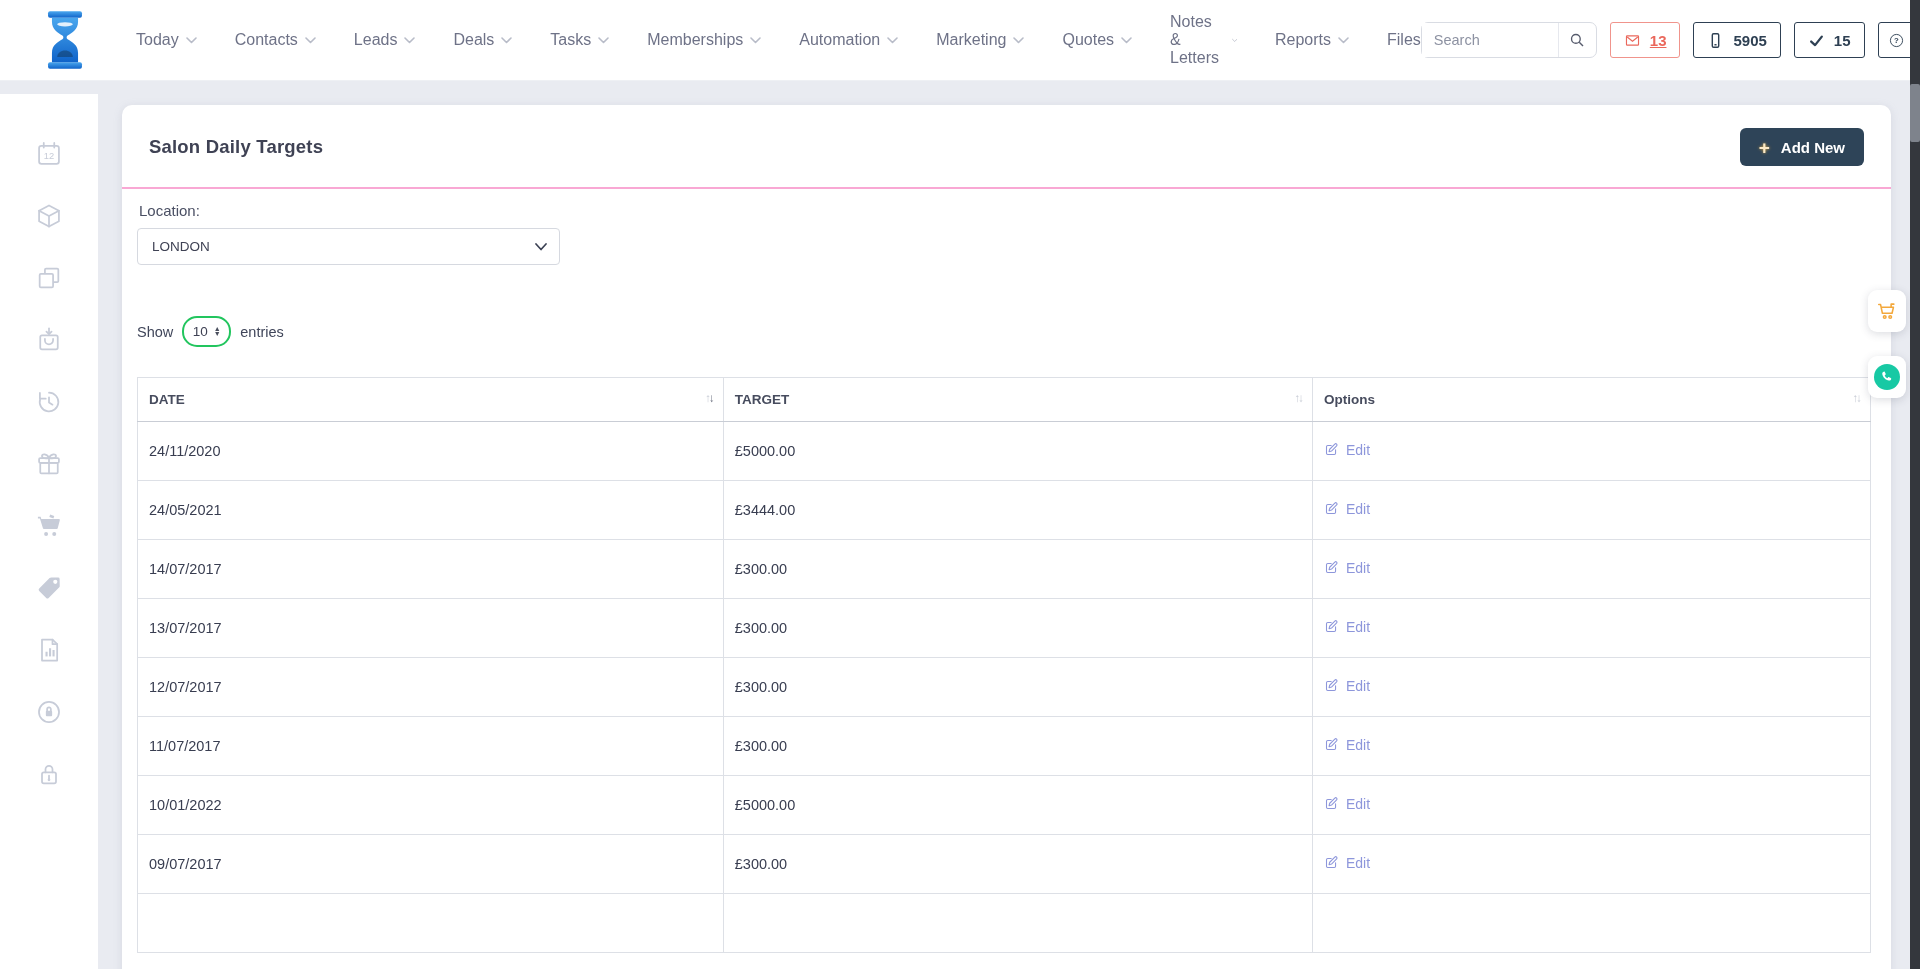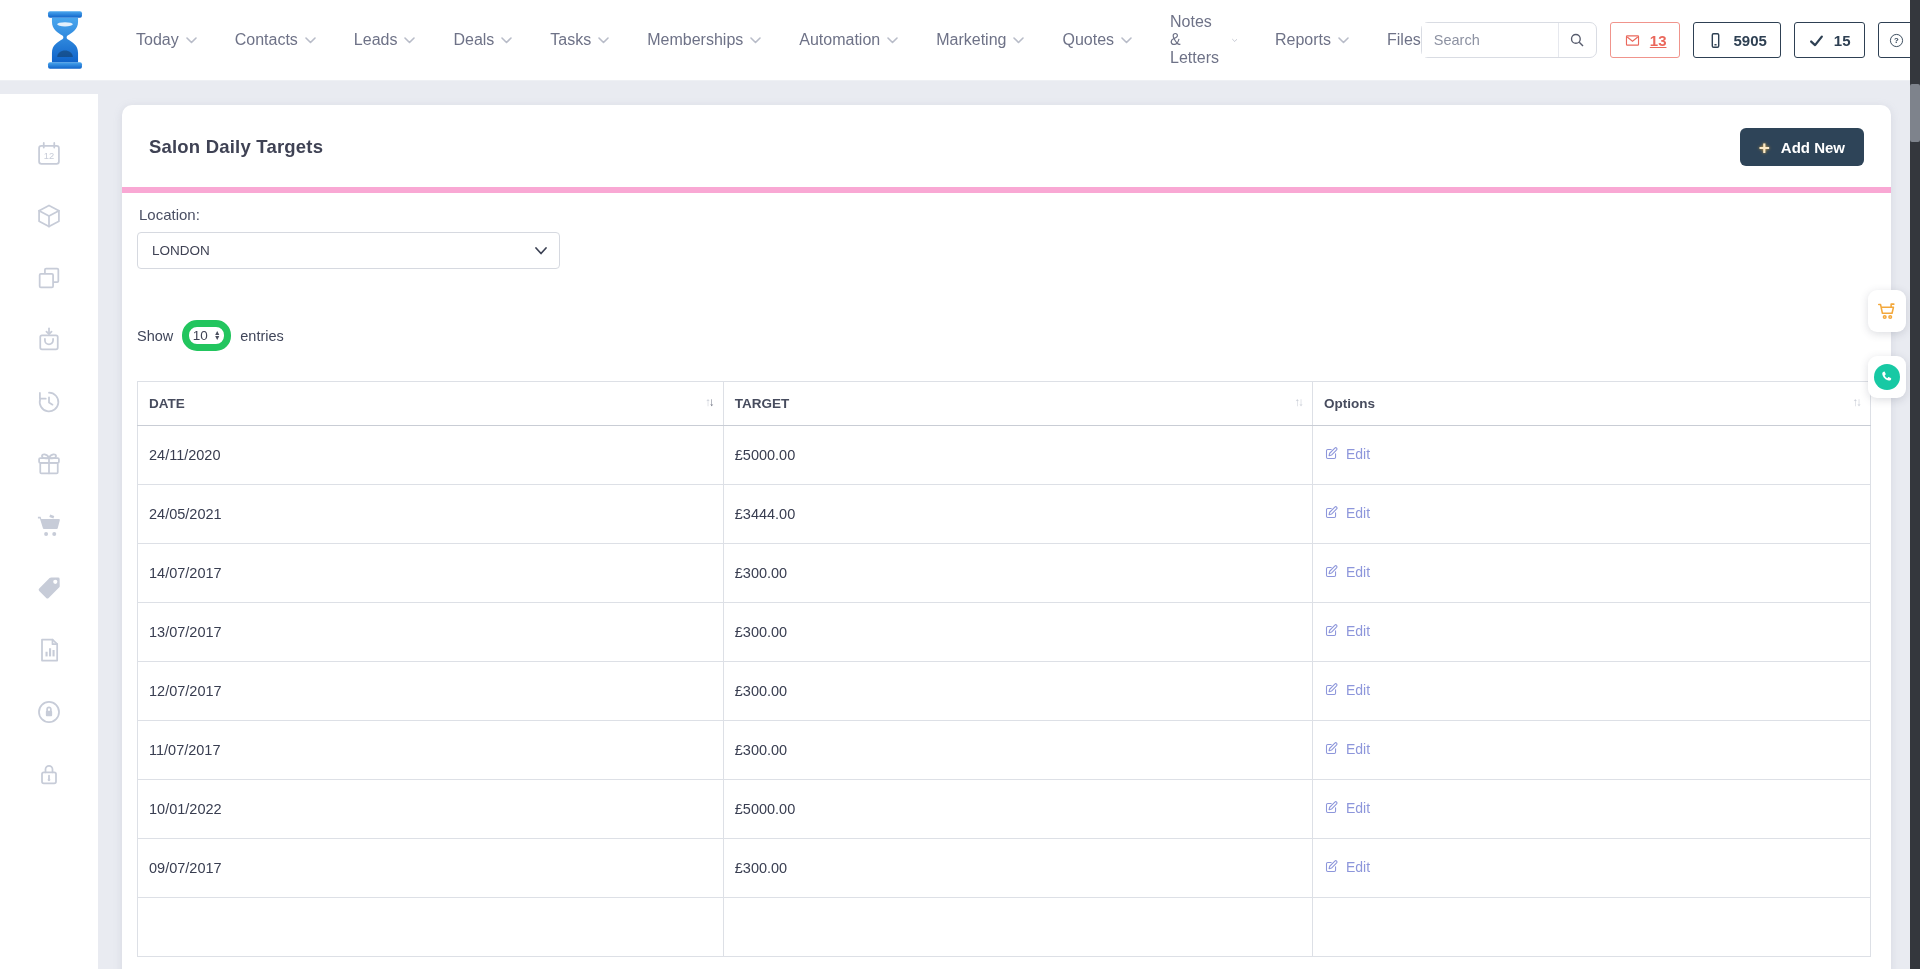--- a/index.html
+++ b/index.html
@@ -31,35 +31,35 @@
   
   .sidebar { position:absolute; top:94px; left:0; width:98px; height:888px; background:#fff;
              display:flex; flex-direction:column; align-items:center; padding-top:46px; gap:34px; z-index:10; }
   .side-btn { width:28px; height:28px; color:#c7ccd8; cursor:pointer; }
   .side-btn svg { width:28px; height:28px; stroke:currentColor; fill:none; stroke-width:1.5; stroke-linecap:round; stroke-linejoin:round; }
   .side-btn svg.filled { fill:currentColor; stroke:none; }
 
   
   .card { position:absolute; left:122px; top:105px; width:1769px; height:880px; background:#fff;
           border-radius:10px; box-shadow:0 2px 8px rgba(140,146,170,.22); }
-  .card-head { display:flex; align-items:center; justify-content:space-between; padding:23px 27px 21px 27px; border-bottom:6px solid #f9a8d4; }
+  .card-head { display:flex; align-items:center; justify-content:space-between; padding:23px 27px 21px 27px; border-bottom:2px solid #f9a8d4; }
   .card-title { font-size:18.5px; font-weight:bold; color:#3f4254; letter-spacing:.2px; }
   .btn-add { background:#2e4458; color:#fff; border:0; border-radius:6px; height:38px; padding:0 19px;
              font-size:15px; font-weight:bold; font-family:inherit; display:flex; align-items:center; gap:11px; cursor:pointer; }
   .btn-add .plus { color:#fbe9c6; font-size:19px; font-weight:bold; text-shadow:0 0 3px #dda73e; line-height:1; }
 
   .card-body { padding:13px 20px 0 15px; }
   .loc-label { font-size:15px; color:#4a4f63; margin:0 0 9px 2px; }
   .loc-select-wrap { position:relative; width:423px; }
   .loc-select { width:100%; height:37px; border:1px solid #d6d9e0; border-radius:4px; background:#fff;
                 font-size:13.5px; color:#3f4254; padding:0 14px; font-family:inherit; appearance:none; -webkit-appearance:none; cursor:pointer; }
   .loc-select-wrap svg { position:absolute; right:13px; top:15px; width:12px; height:8px; stroke:#3c4254; fill:none; stroke-width:1.7; stroke-linecap:round; stroke-linejoin:round; pointer-events:none; }
 
   .length-row { margin-top:51px; display:flex; align-items:center; gap:9px; font-size:14.5px; color:#40465a; }
-  .len-select { width:49px; height:31px; border:7px solid #22c55e; border-radius:15px; display:flex; align-items:center; justify-content:center; gap:6px; background:#fff; cursor:pointer; }
+  .len-select { width:49px; height:31px; border:2px solid #22c55e; border-radius:15px; display:flex; align-items:center; justify-content:center; gap:6px; background:#fff; cursor:pointer; }
   .len-select .val { font-size:13.5px; color:#3f4254; }
   .spinner { display:flex; flex-direction:column; line-height:.62; font-size:7px; color:#4a4f5e; }
 
   
   table.targets { width:100%; border-collapse:collapse; margin-top:30px; table-layout:fixed; }
   table.targets th, table.targets td { border:1px solid #dde0e6; }
   th.col-date { width:33.8%; } th.col-target { width:34%; }
   table.targets th { height:44px; text-align:left; font-size:13.5px; color:#474c5e; font-weight:bold;
                      padding-left:11px; border-bottom:1px solid #c9cdd5; cursor:pointer; position:relative; }
   th .arrows { position:absolute; right:10px; top:14px; font-size:11.5px; letter-spacing:-2px; color:#c6cad4; font-weight:normal; }

